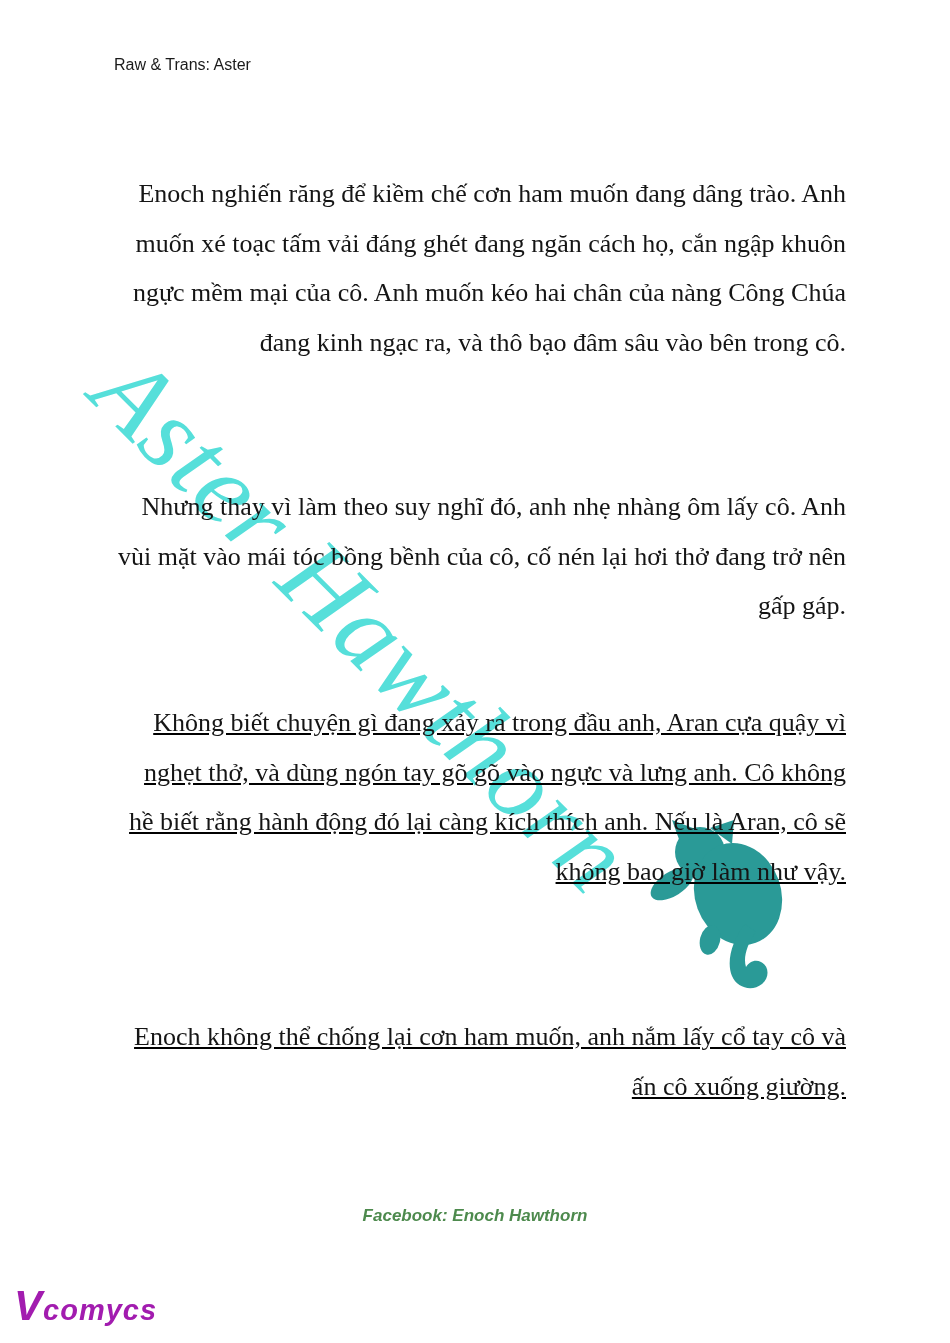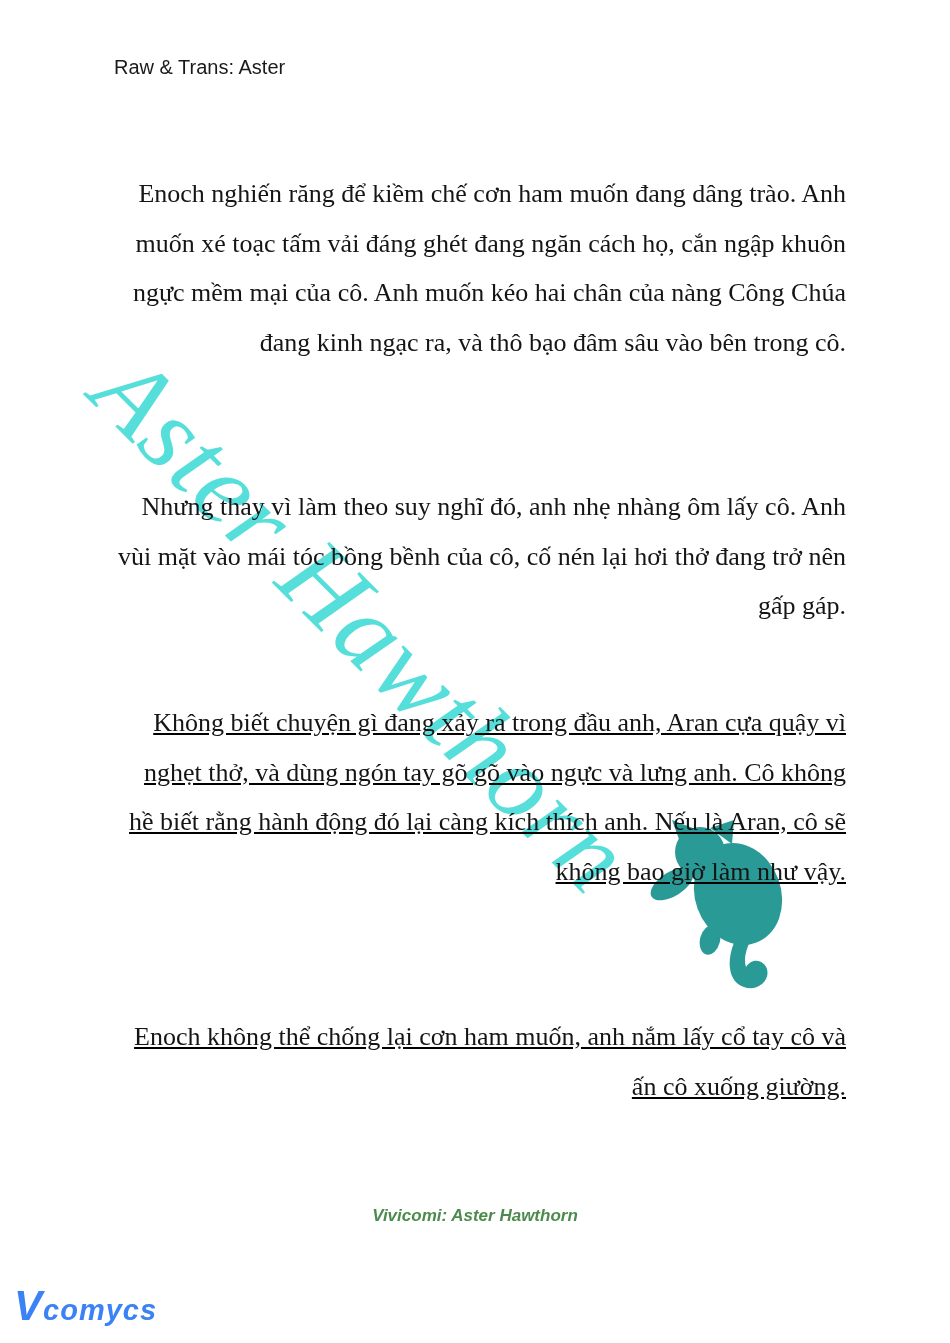--- a/index.html
+++ b/index.html
@@ -9,21 +9,21 @@
     height: 1343px;
     background: #ffffff;
     overflow: hidden;
     font-family: "Liberation Serif", serif;
   }
   .header-credit {
     position: absolute;
     left: 114px;
     top: 56px;
     font-family: "Liberation Sans", sans-serif;
-    font-size: 20px;
+    font-size: 16px;
     color: #1a1a1a;
     z-index: 3;
   }
   .watermark {
     position: absolute;
     left: 155px;
     top: 330px;
     font-family: "Liberation Serif", serif;
     font-style: italic;
     font-size: 106px;
@@ -76,21 +76,21 @@
   }
   .logo {
     position: absolute;
     left: 14px;
     top: 1282px;
     font-family: "Liberation Sans", sans-serif;
     font-style: italic;
     font-weight: bold;
     font-size: 29px;
     letter-spacing: 1px;
-    color: #3b82f6;
+    color: #a21caf;
     z-index: 3;
   }
   .logo::first-letter { font-size: 1.45em; }
 </style>
 </head>
 <body>
 
 <div class="page">
 
   <div class="header-credit">Raw &amp; Trans: Aster</div>
@@ -125,18 +125,18 @@
 
   <div class="body-text para-3">
     <p>Không biết chuyện gì đang xảy ra trong đầu anh, Aran cựa quậy vì nghẹt thở, và dùng ngón tay gõ gõ vào ngực và lưng anh. Cô không hề biết rằng hành động đó lại càng kích thích anh. Nếu là Aran, cô sẽ không bao giờ làm như vậy.</p>
   </div>
 
   <div class="body-text para-4">
     <p>Enoch không thể chống lại cơn ham muốn, anh nắm lấy cổ tay cô và ấn cô xuống giường.</p>
   </div>
 
   <div class="footer">
-    <div>Vivicomi: Aster Hawthorn</div>
+    <div>Facebook: Enoch Hawthorn</div>
   </div>
 
   <div class="logo">Vcomycs</div>
 
 </div>
 
 </body></html>

